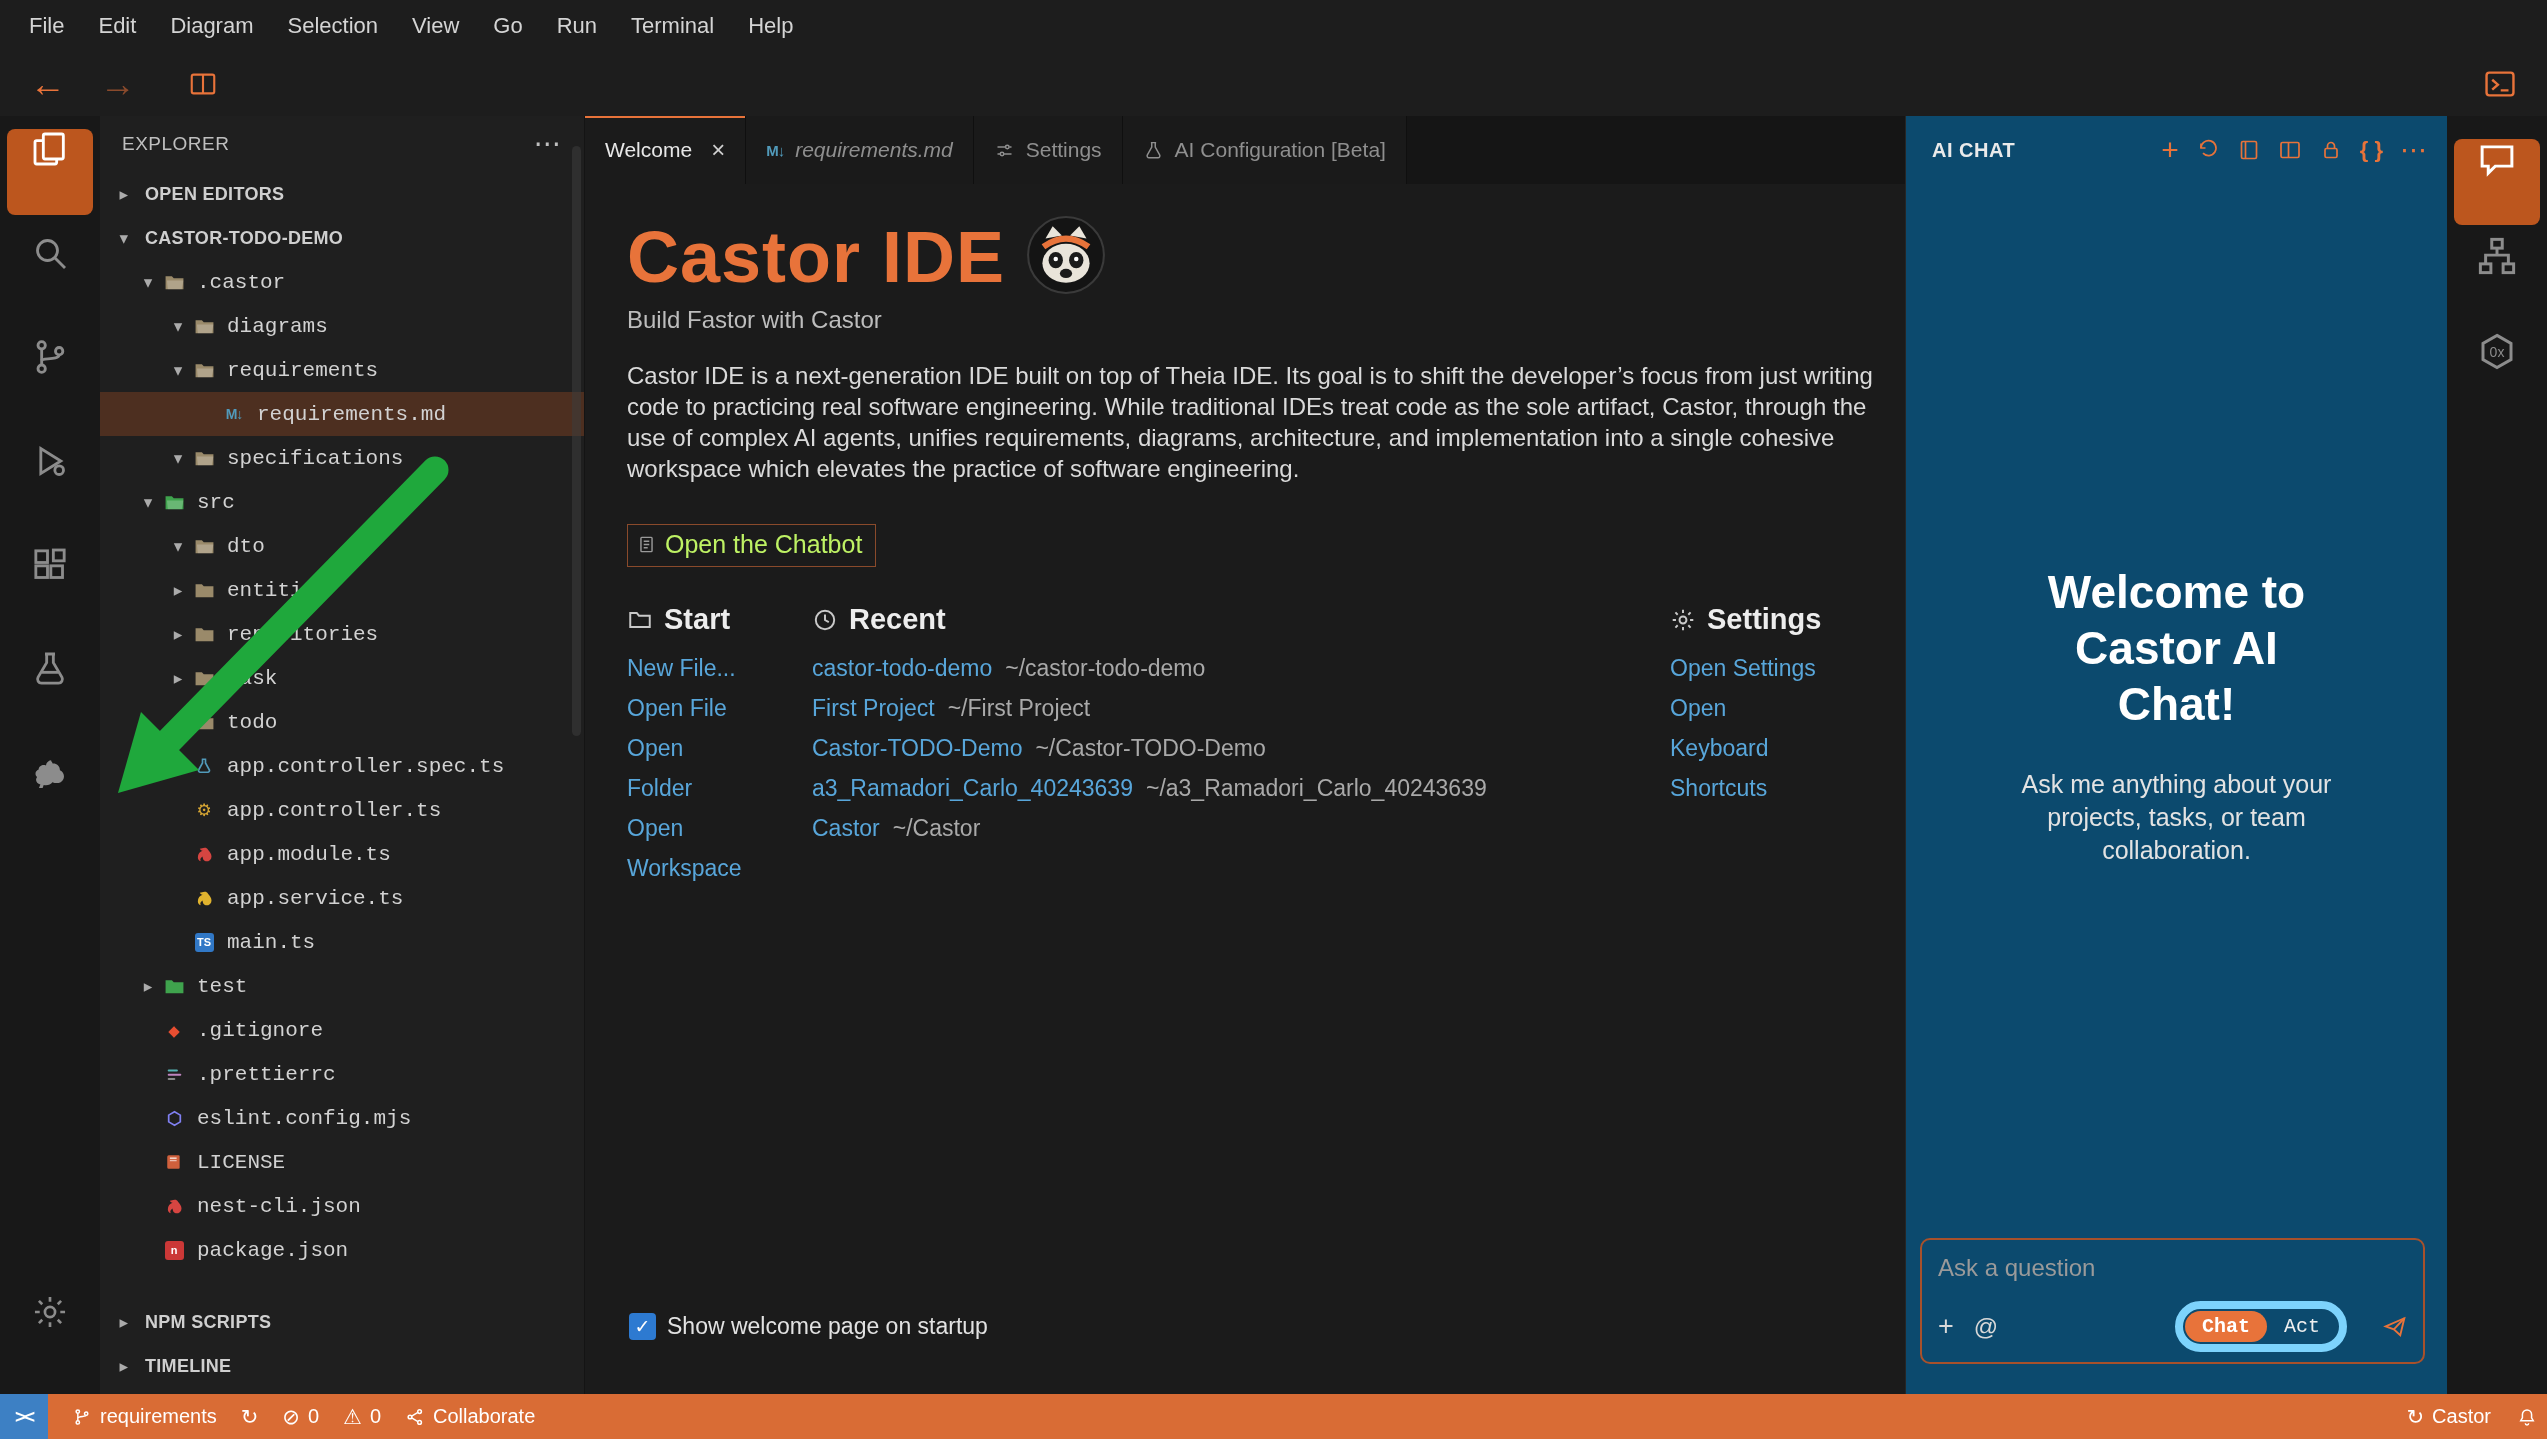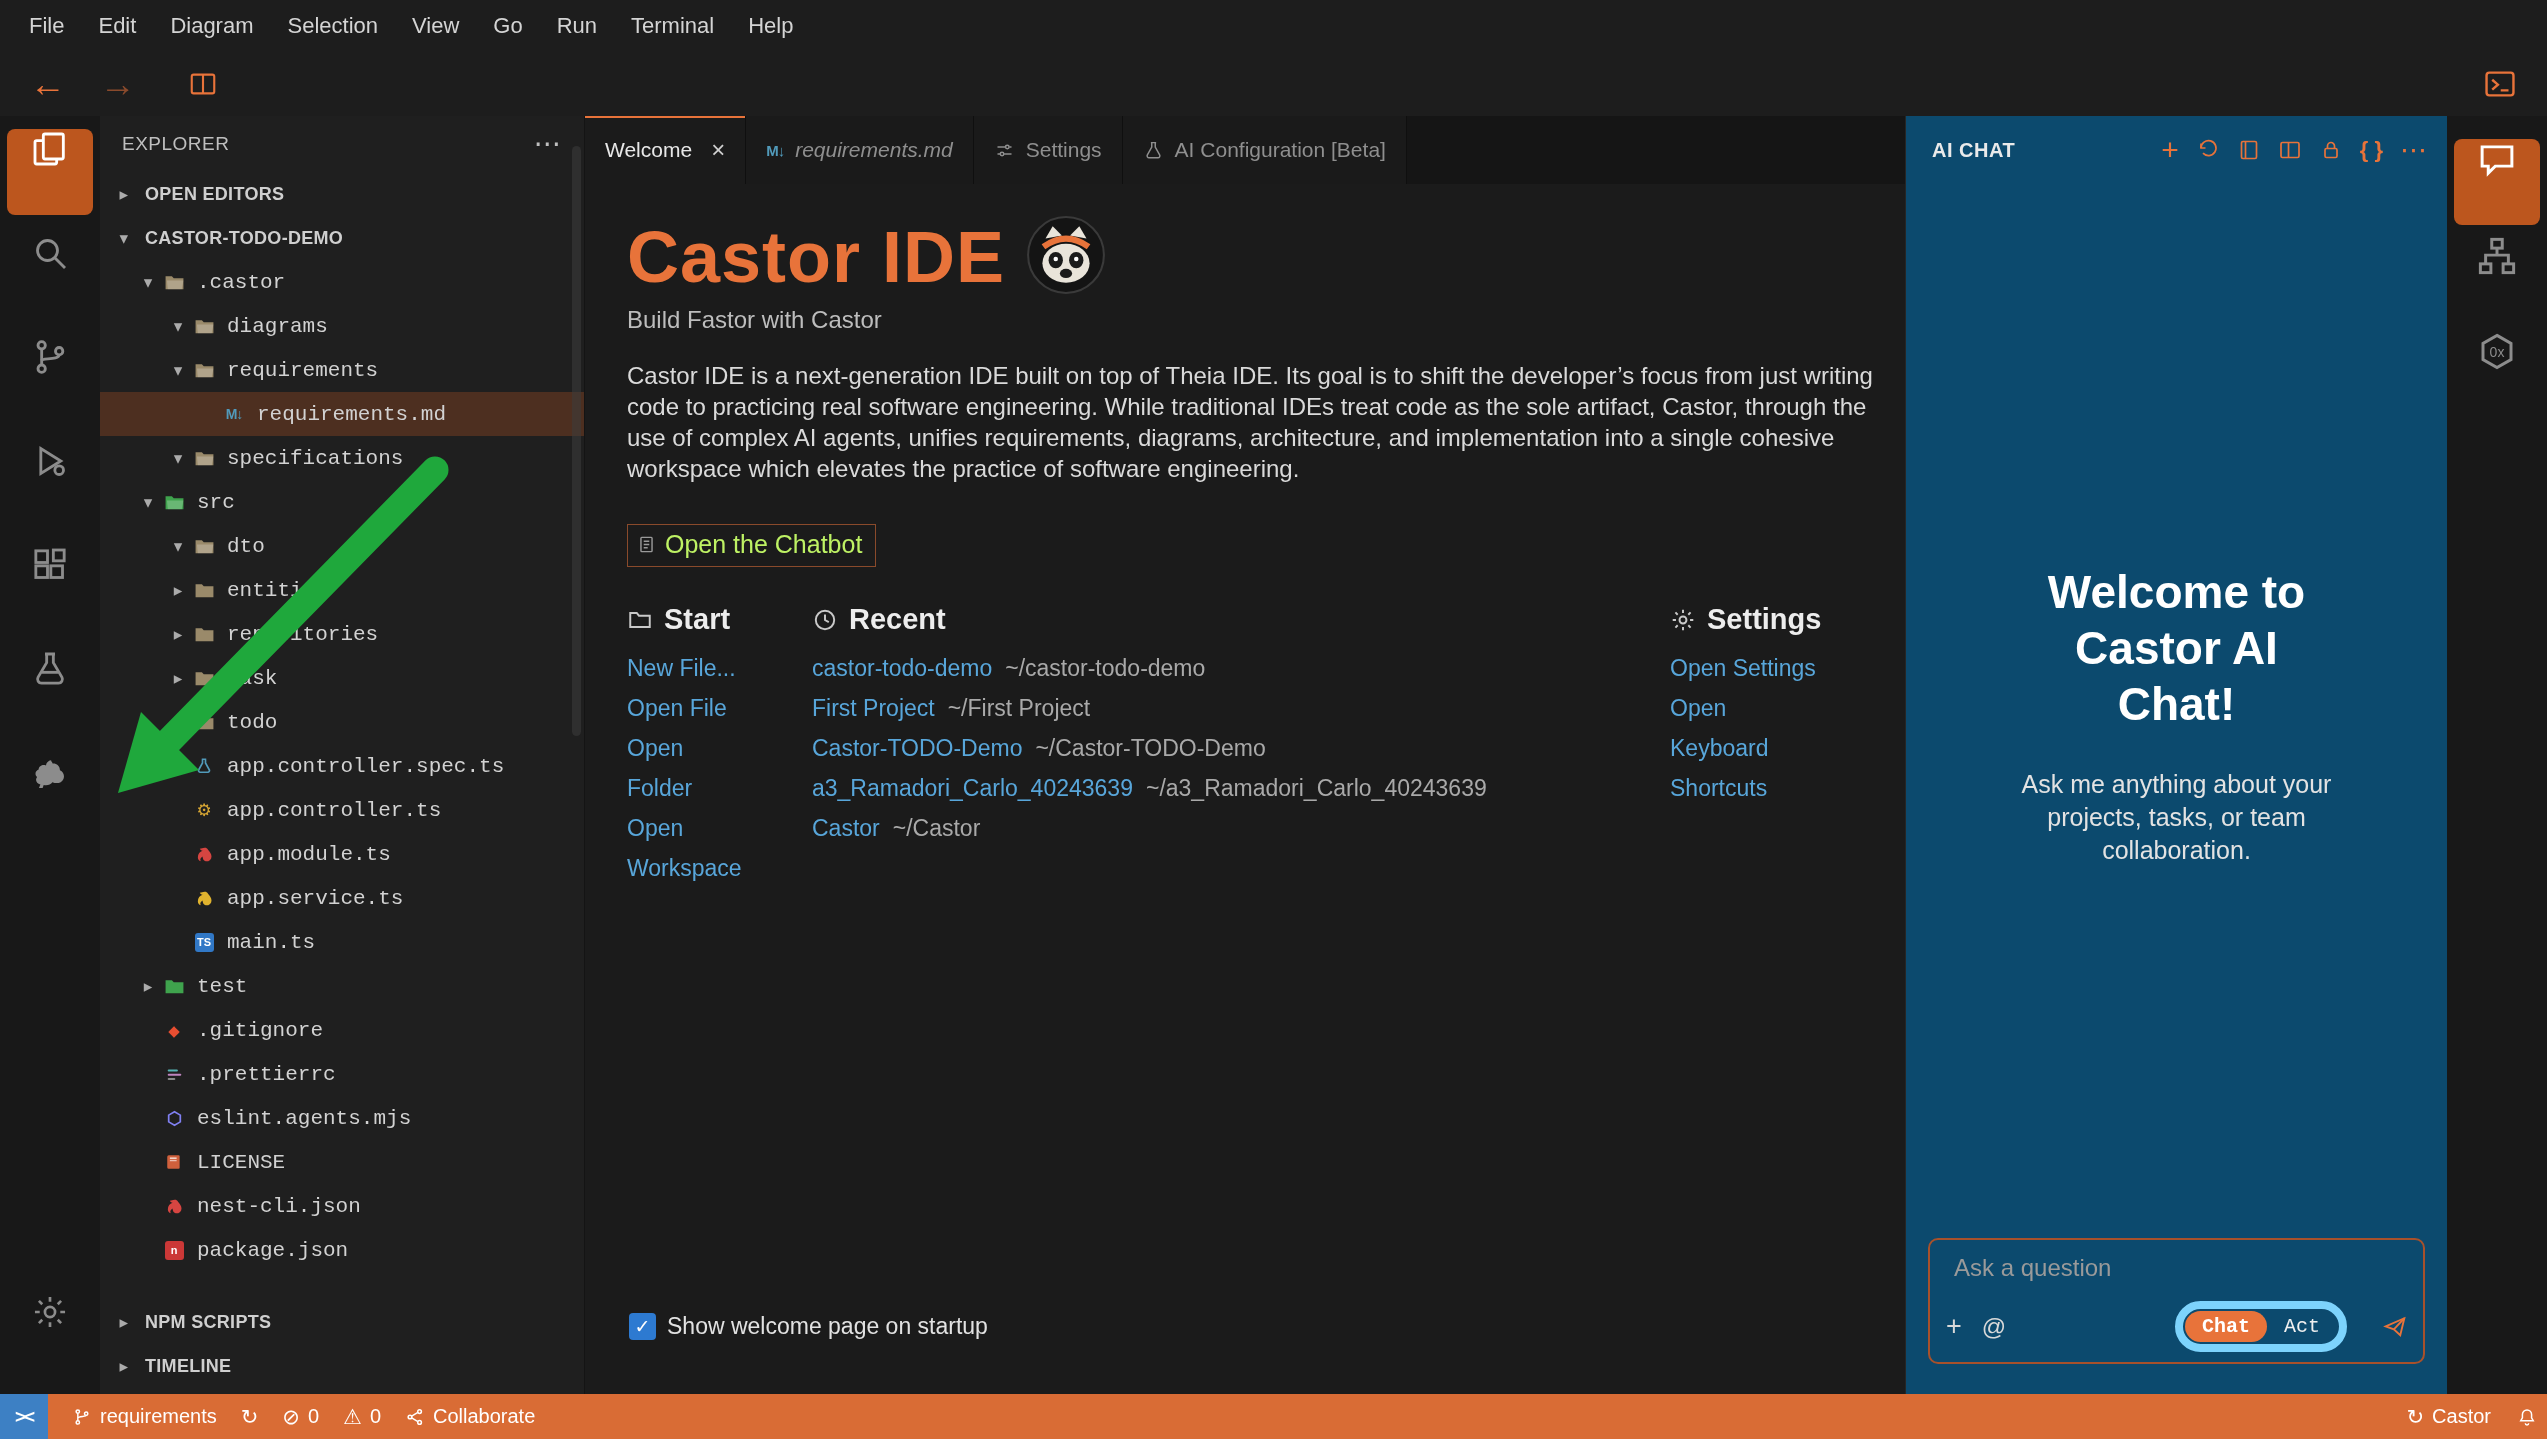--- a/index.html
+++ b/index.html
@@ -80,21 +80,21 @@
 
   
   .aichat { width: 542px; flex: none; background: #0c4a6e; border-left: 1px solid #262626; position: relative; display: flex; flex-direction: column; }
   .ai-header { height: 68px; display: flex; align-items: center; padding: 0 20px 0 26px; flex: none; }
   .ai-title { font-size: 20px; font-weight: bold; color: #eaeaea; letter-spacing: .5px; }
   .ai-icons { margin-left: auto; display: flex; align-items: center; gap: 17px; color: #e8733a; }
   .ai-icons .gi { display: inline-flex; align-items: center; justify-content: center; line-height: 1; }
   .ai-welcome { margin-top: 380px; text-align: center; }
   .ai-welcome h2 { width: 330px; margin: 0 auto; font-size: 46px; line-height: 56px; color: #fff; font-weight: bold; }
   .ai-sub { width: 340px; margin: 36px auto 0; font-size: 25px; line-height: 33px; color: #e3e3e3; }
-  .ai-inputbox { position: absolute; left: 22px; right: 22px; bottom: 30px; height: 126px; border: 2px solid #a8512b; border-radius: 10px; padding: 14px 24px; }
+  .ai-inputbox { position: absolute; left: 14px; right: 22px; bottom: 30px; height: 126px; border: 2px solid #a8512b; border-radius: 10px; padding: 14px 16px; }
   .ai-inputbox input { width: 100%; background: transparent; border: none; outline: none; font-size: 24px; color: #ddd; font-family: inherit; }
   .ai-inputbox input::placeholder { color: #9a9a9a; }
   .ai-input-row { position: absolute; left: 16px; right: 14px; bottom: 10px; display: flex; align-items: center; gap: 20px; }
   .inp-ic { color: #d8d8d8; font-size: 27px; line-height: 1; display: inline-flex; }
   .mode-pill { margin-left: auto; border: 8px solid #7dd3fc; border-radius: 999px; display: flex; padding: 2px; font-family: Liberation Mono, monospace; }
   .mode-seg { font-size: 20px; padding: 4px 17px; border-radius: 999px; color: #f0f0f0; }
   .mode-seg.active { background: #e8733a; color: #fff; font-weight: bold; }
   .send-ic { color: #e8733a; margin-left: 14px; display: flex; }
 
   
@@ -401,21 +401,21 @@
             </span>
             <span class="tree-label">.prettierrc</span>
           </div>
           <div class="tree-row" style="padding-left: 36px;">
             <span class="chev"></span>
             <span class="tree-ic">
               <svg width="17" height="17" viewBox="0 0 24 24" fill="none" stroke="#8080f2" stroke-width="2.4">
                 <path d="M12 2.5l8.2 4.75v9.5L12 21.5l-8.2-4.75v-9.5z"></path>
               </svg>
             </span>
-            <span class="tree-label">eslint.agents.mjs</span>
+            <span class="tree-label">eslint.config.mjs</span>
           </div>
           <div class="tree-row" style="padding-left: 36px;">
             <span class="chev"></span>
             <span class="tree-ic">
               <svg width="18" height="18" viewBox="0 0 24 24" fill="#d0603c">
                 <path d="M5 3h13a1.5 1.5 0 0 1 1.5 1.5v15A1.5 1.5 0 0 1 18 21H5a2 2 0 0 1-2-2V5a2 2 0 0 1 2-2z"></path>
                 <rect x="6.5" y="6" width="9" height="1.8" fill="#fff" opacity="0.85"></rect>
                 <rect x="6.5" y="9.2" width="9" height="1.8" fill="#fff" opacity="0.6"></rect>
               </svg>
             </span>

